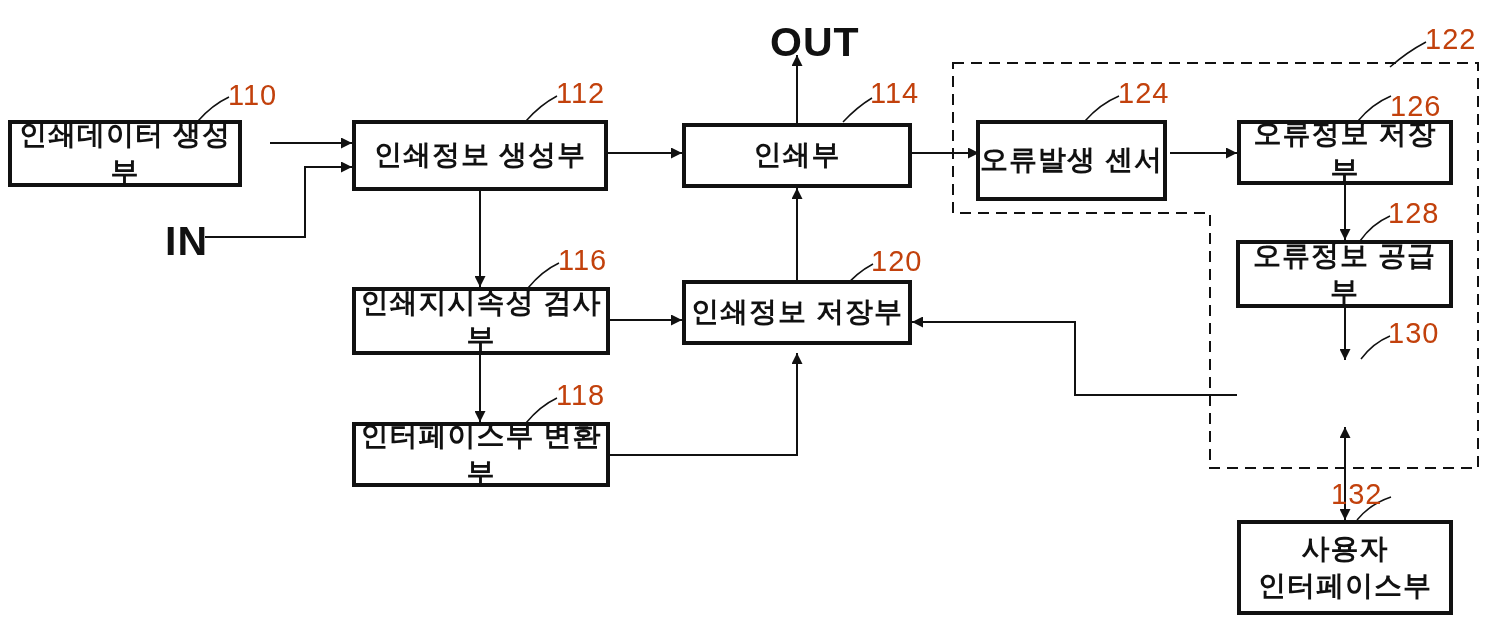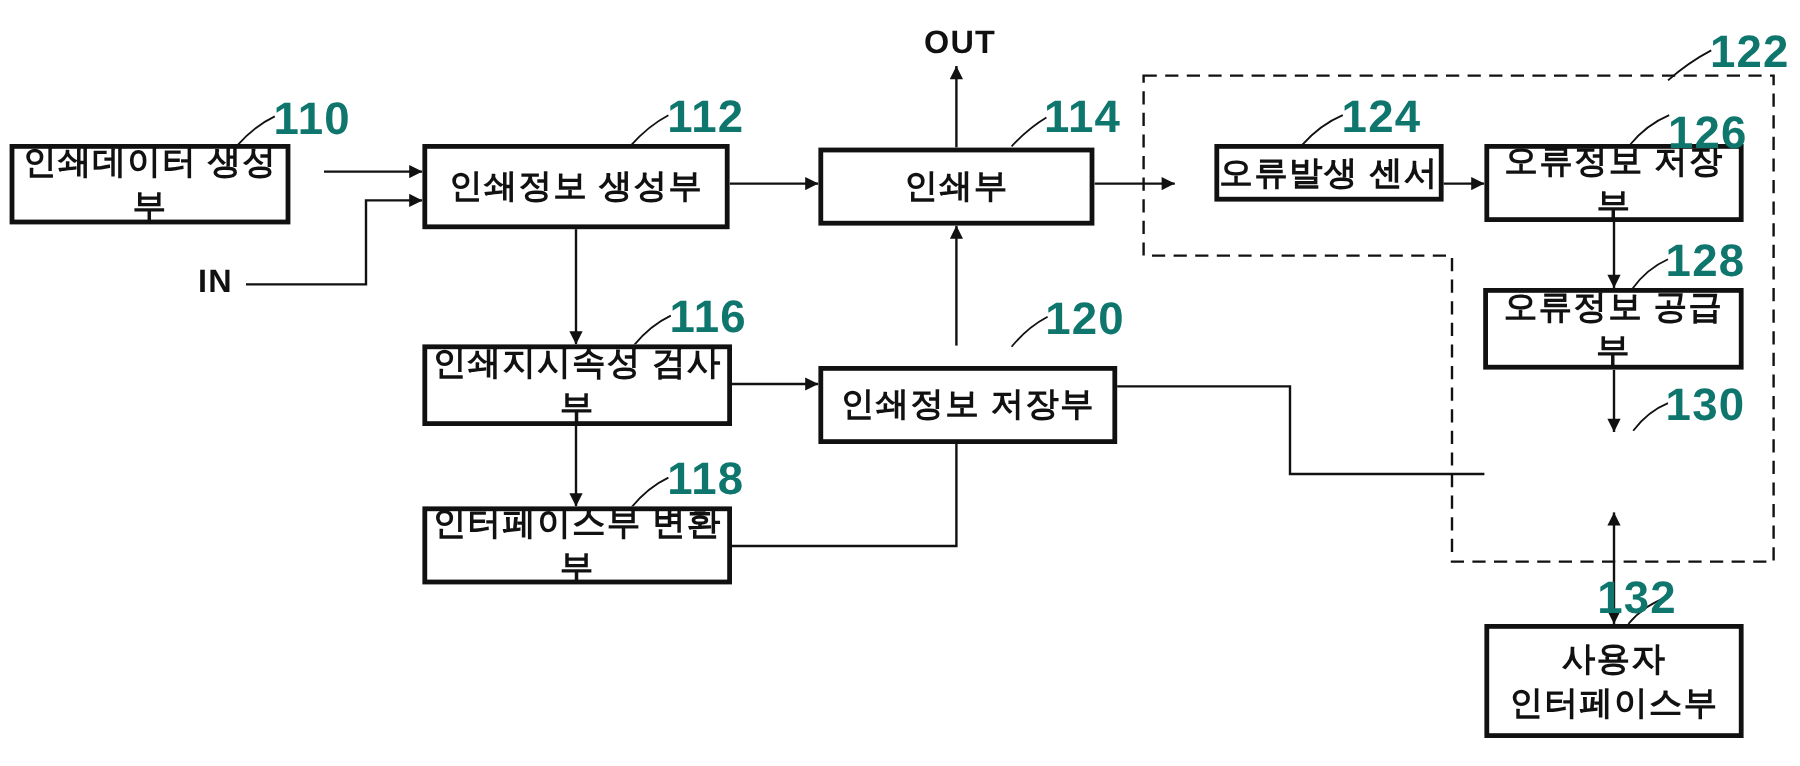--- a/index.html
+++ b/index.html
@@ -8,25 +8,25 @@
     font-family:"Liberation Sans",sans-serif;color:#111;overflow:hidden;
   }
   #wires{position:absolute;left:0;top:0;width:1500px;height:638px;}
   .box{
     position:absolute;box-sizing:border-box;border:4px solid #111;background:#fff;
     display:flex;align-items:center;justify-content:center;text-align:center;
     font-size:28px;font-weight:700;letter-spacing:1px;line-height:1.3;
     white-space:pre-line;color:#111;
   }
   .ref{
-    position:absolute;font-size:38px;font-weight:700;color:#0f766e;letter-spacing:1px;
+    position:absolute;font-size:29px;font-weight:400;color:#c2410c;letter-spacing:1px;
     line-height:1;
   }
   .io{
-    position:absolute;font-size:27px;font-weight:600;color:#111;letter-spacing:1px;
+    position:absolute;font-size:41px;font-weight:600;color:#111;letter-spacing:1px;
     line-height:1;
   }
 </style>
 </head>
 <body>
 
 <div id="stage">
 
   <svg id="wires" viewBox="0 0 1500 638" xmlns="http://www.w3.org/2000/svg">
     <defs>
@@ -65,22 +65,22 @@
              M 1360 241 Q 1372 224 1390 216
              M 1361 359 Q 1373 343 1390 336
              M 1357 520 Q 1370 504 1391 497"></path>
   </svg>
 
   <div class="box" style="left:8px;top:120px;width:234px;height:67px">인쇄데이터 생성부</div>
   <div class="box" style="left:352px;top:120px;width:256px;height:71px">인쇄정보 생성부</div>
   <div class="box" style="left:682px;top:123px;width:230px;height:65px">인쇄부</div>
   <div class="box" style="left:352px;top:287px;width:258px;height:68px">인쇄지시속성 검사부</div>
   <div class="box" style="left:352px;top:422px;width:258px;height:65px">인터페이스부 변환부</div>
-  <div class="box" style="left:682px;top:305px;width:249px;height:65px">인쇄정보 저장부</div>
-  <div class="box" style="left:1012px;top:120px;width:191px;height:48px">오류발생 센서</div>
+  <div class="box" style="left:682px;top:280px;width:230px;height:65px">인쇄정보 저장부</div>
+  <div class="box" style="left:976px;top:120px;width:191px;height:81px">오류발생 센서</div>
   <div class="box" style="left:1236px;top:240px;width:217px;height:68px">오류정보 공급부</div>
   <div class="box" style="left:1237px;top:120px;width:216px;height:65px">오류정보 저장부</div>
   <div class="box" style="left:1237px;top:520px;width:216px;height:95px">사용자
 인터페이스부</div>
 
   <div class="ref" style="left:228px;top:81px">110</div>
   <div class="ref" style="left:556px;top:79px">112</div>
   <div class="ref" style="left:870px;top:79px">114</div>
   <div class="ref" style="left:558px;top:246px">116</div>
   <div class="ref" style="left:556px;top:381px">118</div>

